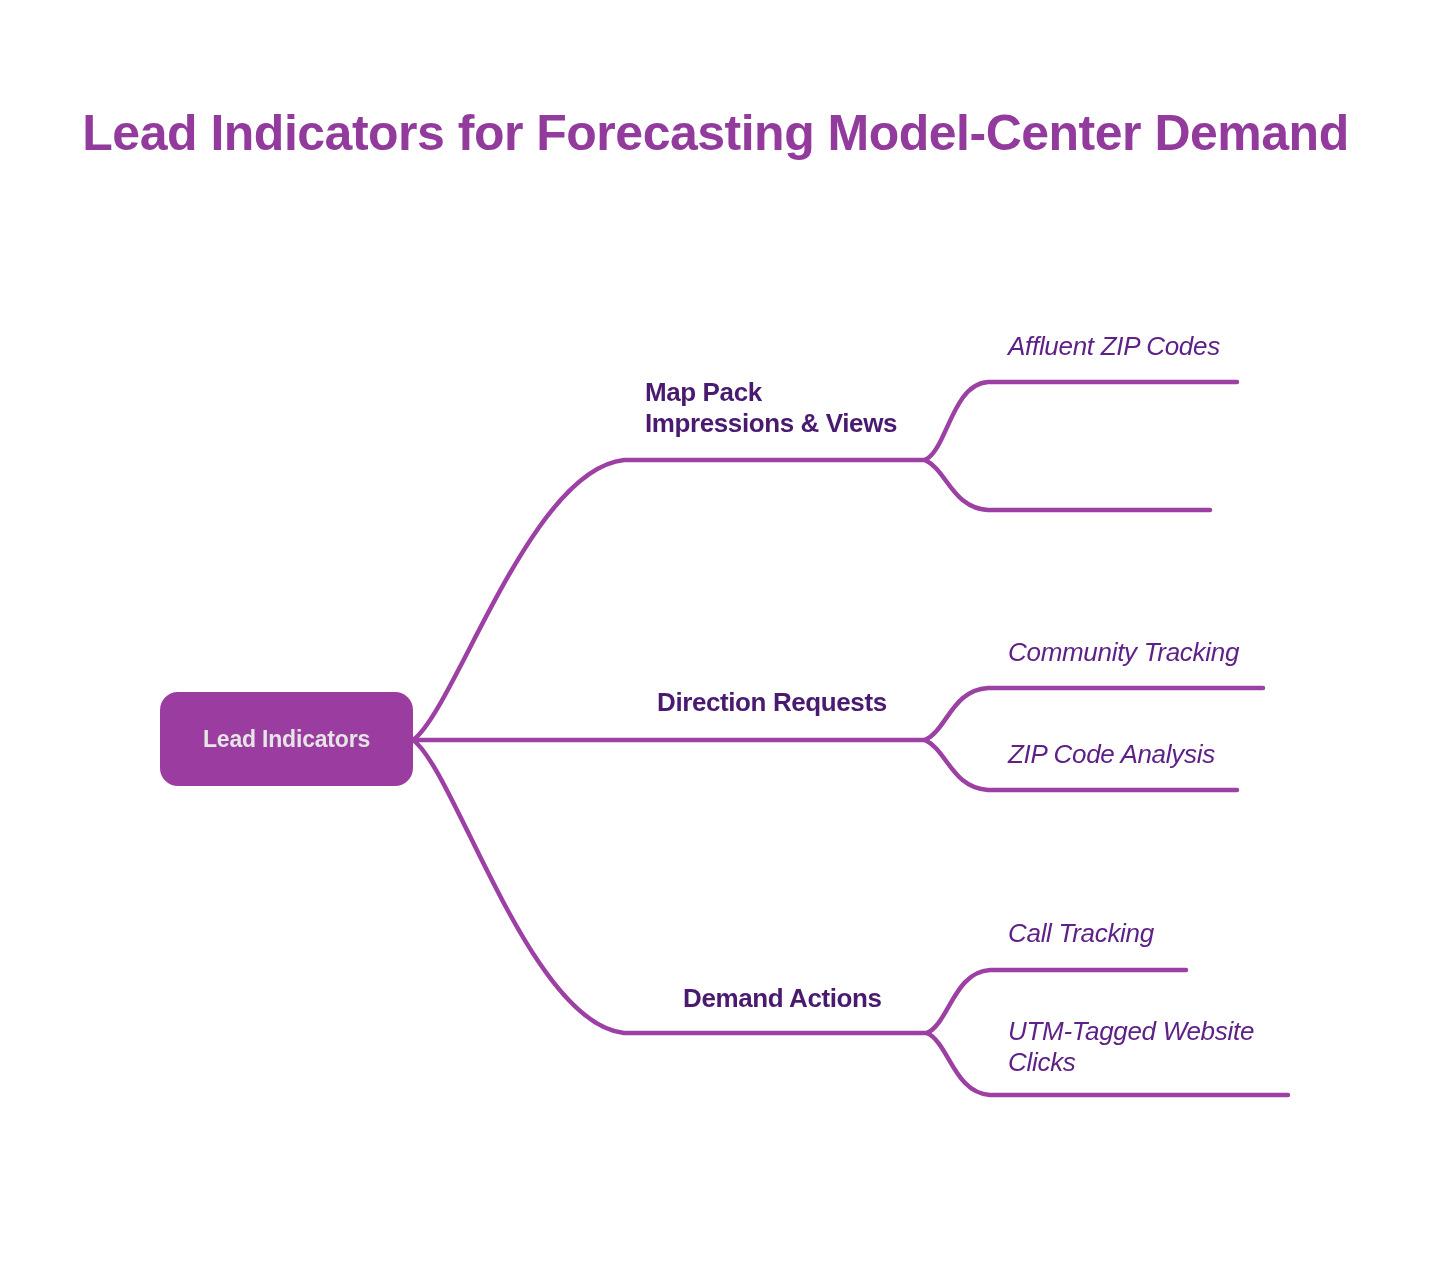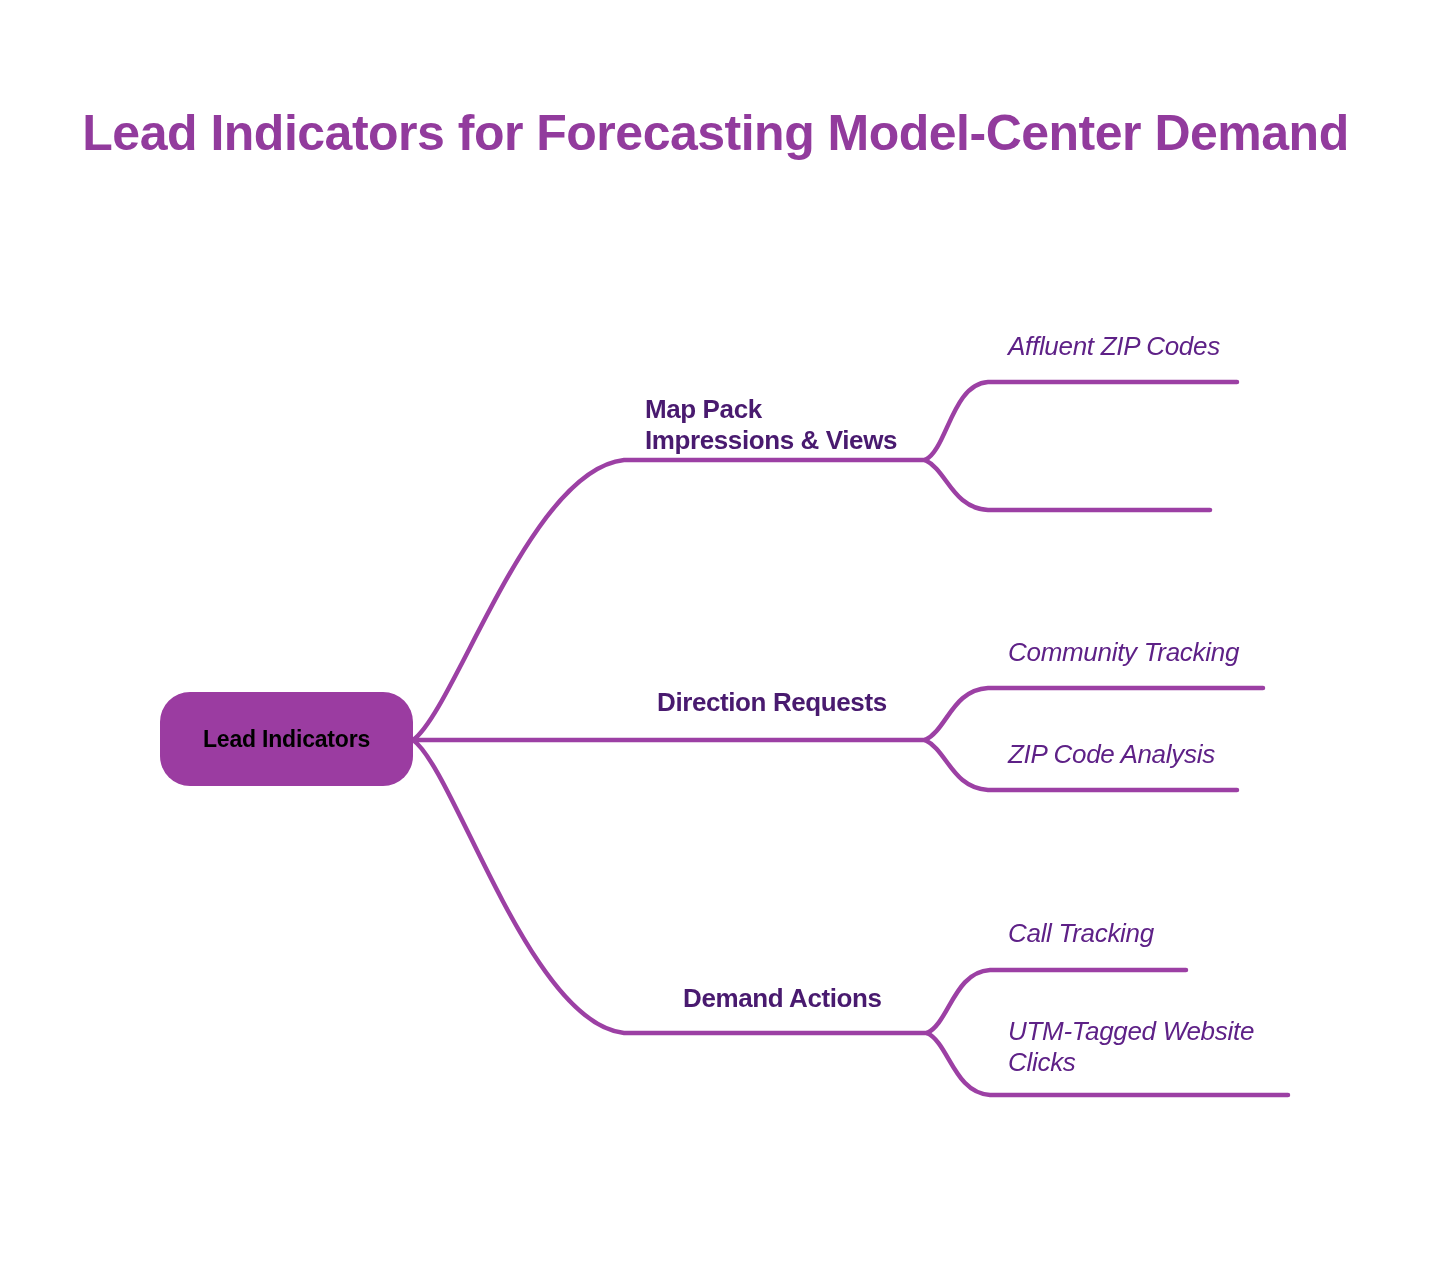--- a/index.html
+++ b/index.html
@@ -29,25 +29,25 @@
     fill: none;
     stroke: #9C40A4;
     stroke-width: 4.5;
     stroke-linecap: round;
   }
   .root-node {
     position: absolute;
     left: 160px; top: 692px;
     width: 253px; height: 94px;
     background: #9B3CA1;
-    border-radius: 30px;
+    border-radius: 18px;
     display: flex;
     align-items: center;
     justify-content: center;
-    color: #000000;
+    color: #e5e5e5;
     font-size: 23px;
     font-weight: bold;
     letter-spacing: -0.2px;
     box-sizing: border-box;
   }
   .branch-label {
     position: absolute;
     font-size: 26px;
     font-weight: bold;
     line-height: 31px;
@@ -84,21 +84,21 @@
 
     <path d="M413,740 C455,770 530,1023 624,1033 L927,1033"></path>
     <path d="M927,1033 C949,1023 954,972 990,970 L1186,970"></path>
     <path d="M927,1033 C949,1043 954,1093 990,1095 L1288,1095"></path>
   </svg>
 
   <div class="root-node">
     <span>Lead Indicators</span>
   </div>
 
-  <div class="branch-label" style="left:645px; top:394px; width:255px;">Map Pack Impressions &amp; Views</div>
+  <div class="branch-label" style="left:645px; top:377px; width:255px;">Map Pack Impressions &amp; Views</div>
   <div class="branch-label nowrap" style="left:657px; top:687px;">Direction Requests</div>
   <div class="branch-label nowrap" style="left:683px; top:983px;">Demand Actions</div>
 
   <div class="leaf-label nowrap" style="left:1008px; top:331px;">Affluent ZIP Codes</div>
   <div class="leaf-label nowrap" style="left:1008px; top:637px;">Community Tracking</div>
   <div class="leaf-label nowrap" style="left:1008px; top:739px;">ZIP Code Analysis</div>
   <div class="leaf-label nowrap" style="left:1008px; top:918px;">Call Tracking</div>
   <div class="leaf-label" style="left:1008px; top:1016px; width:265px;">UTM-Tagged Website Clicks</div>
 
 </div>

